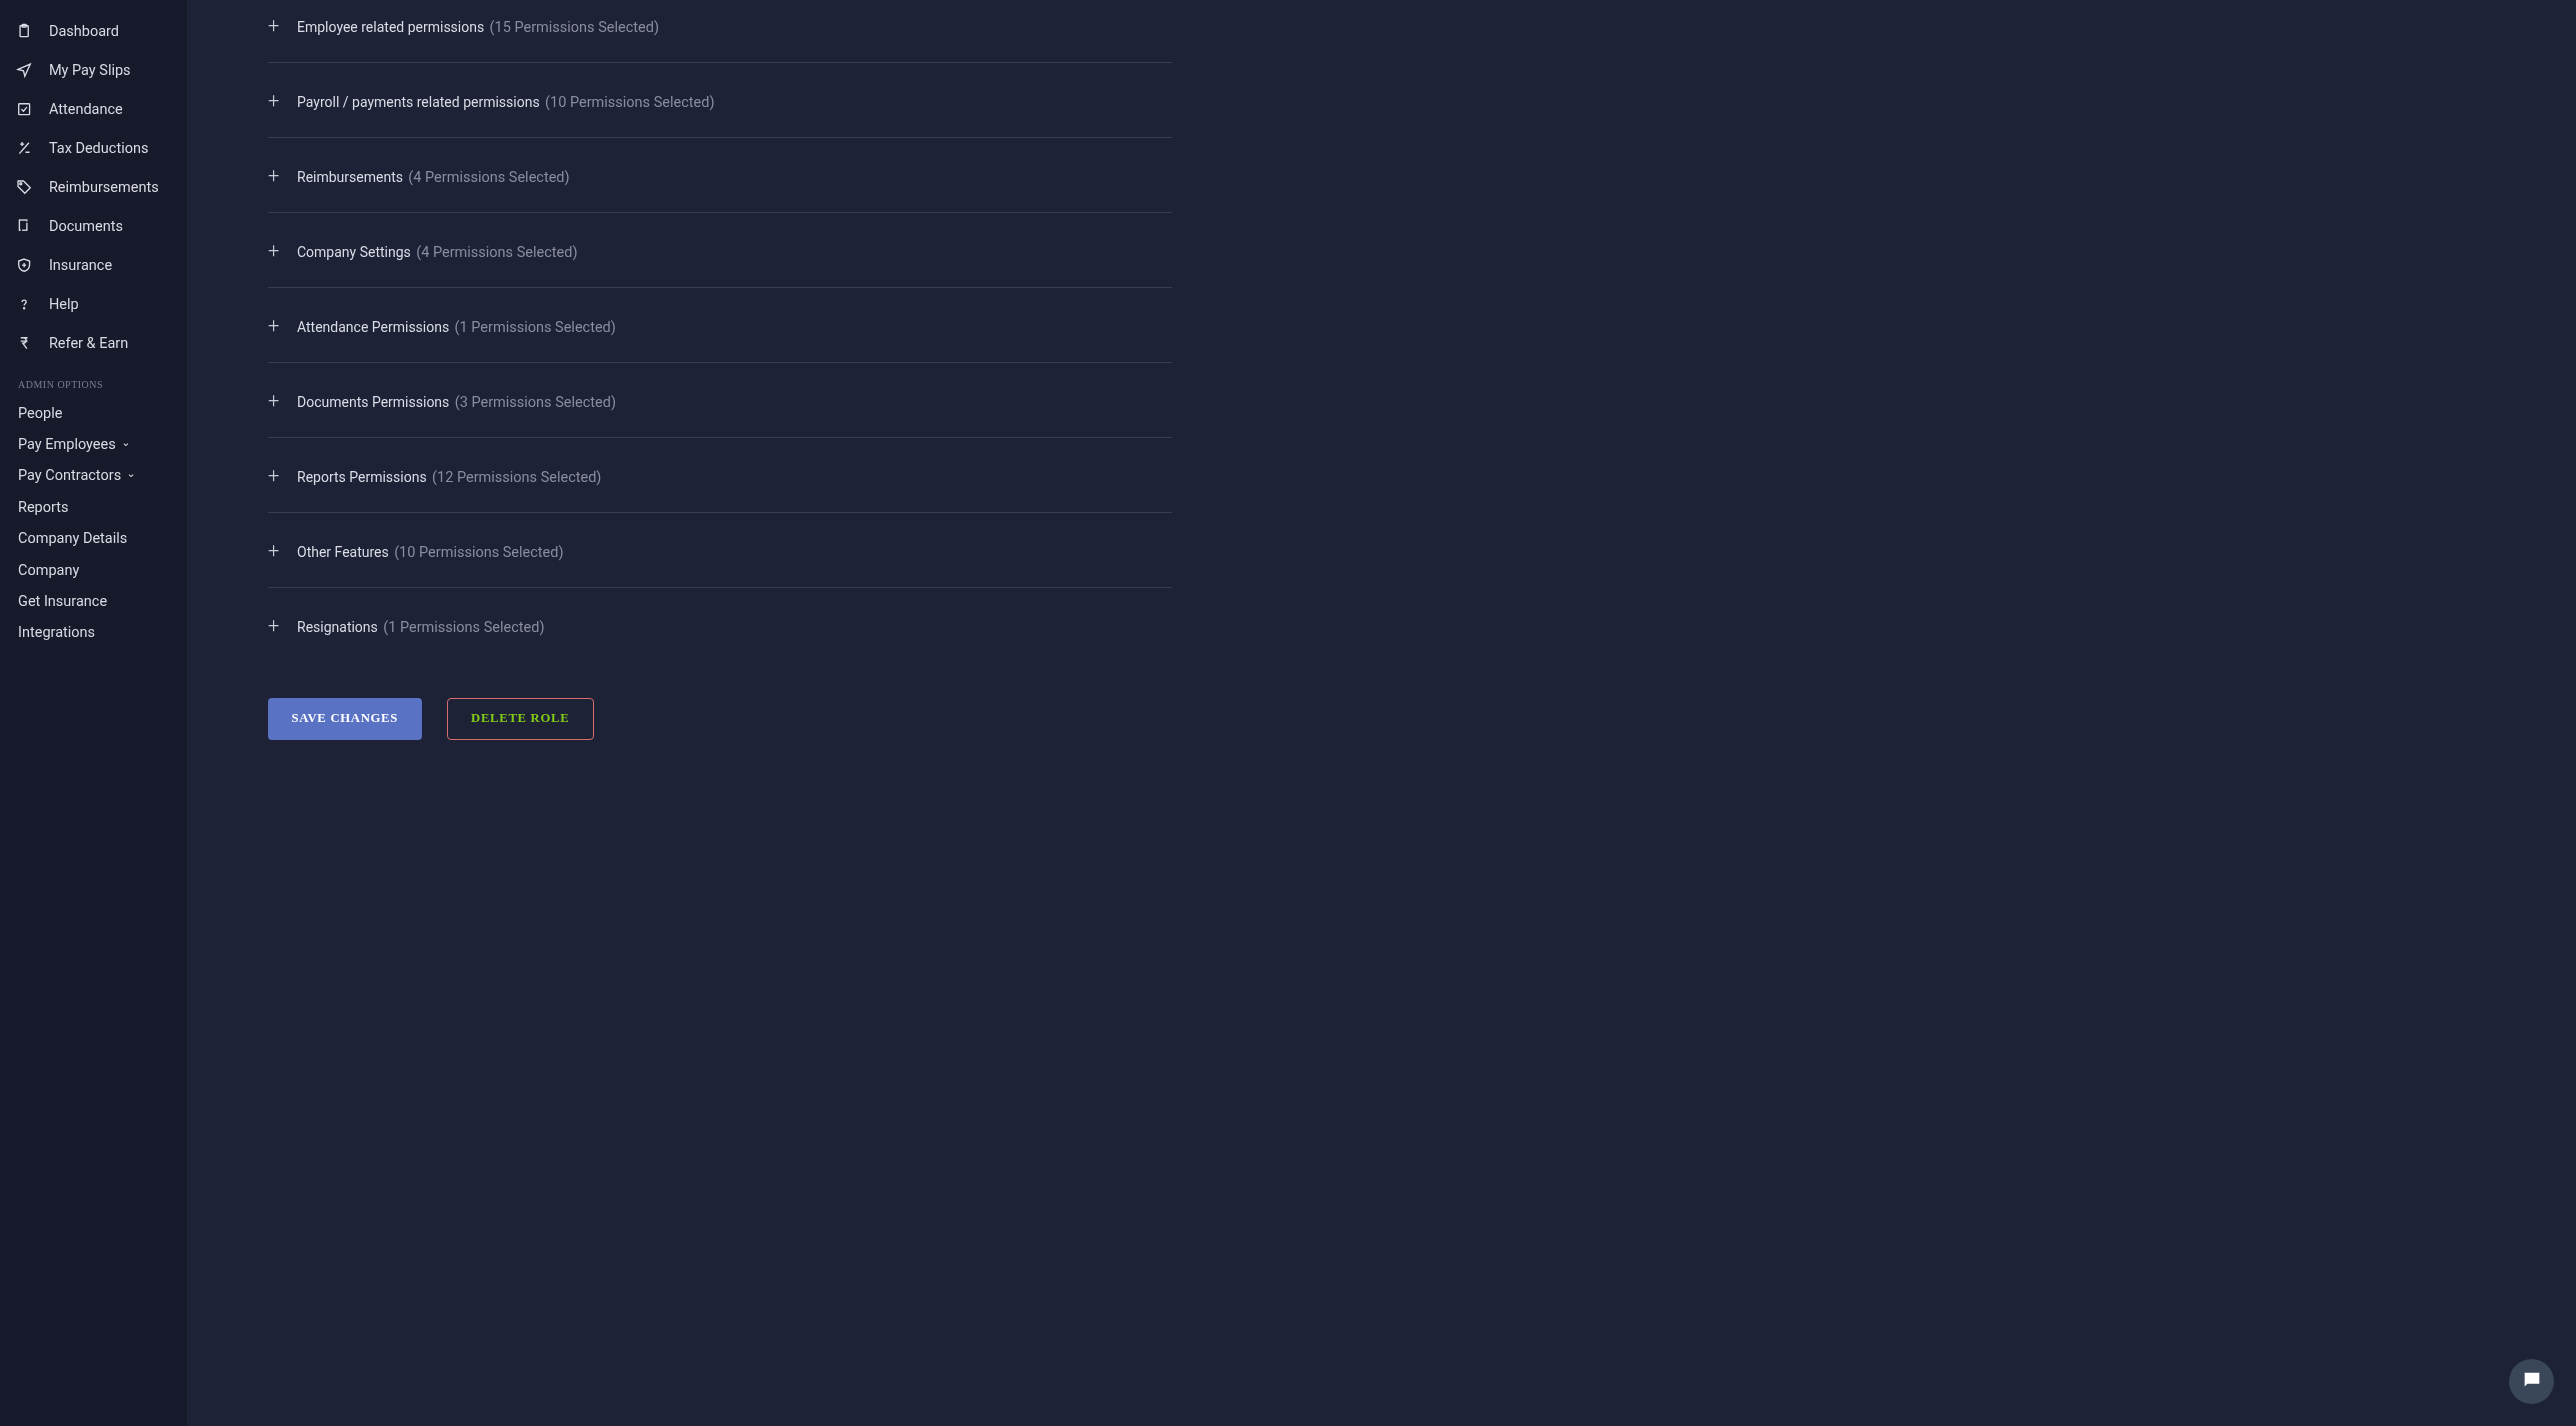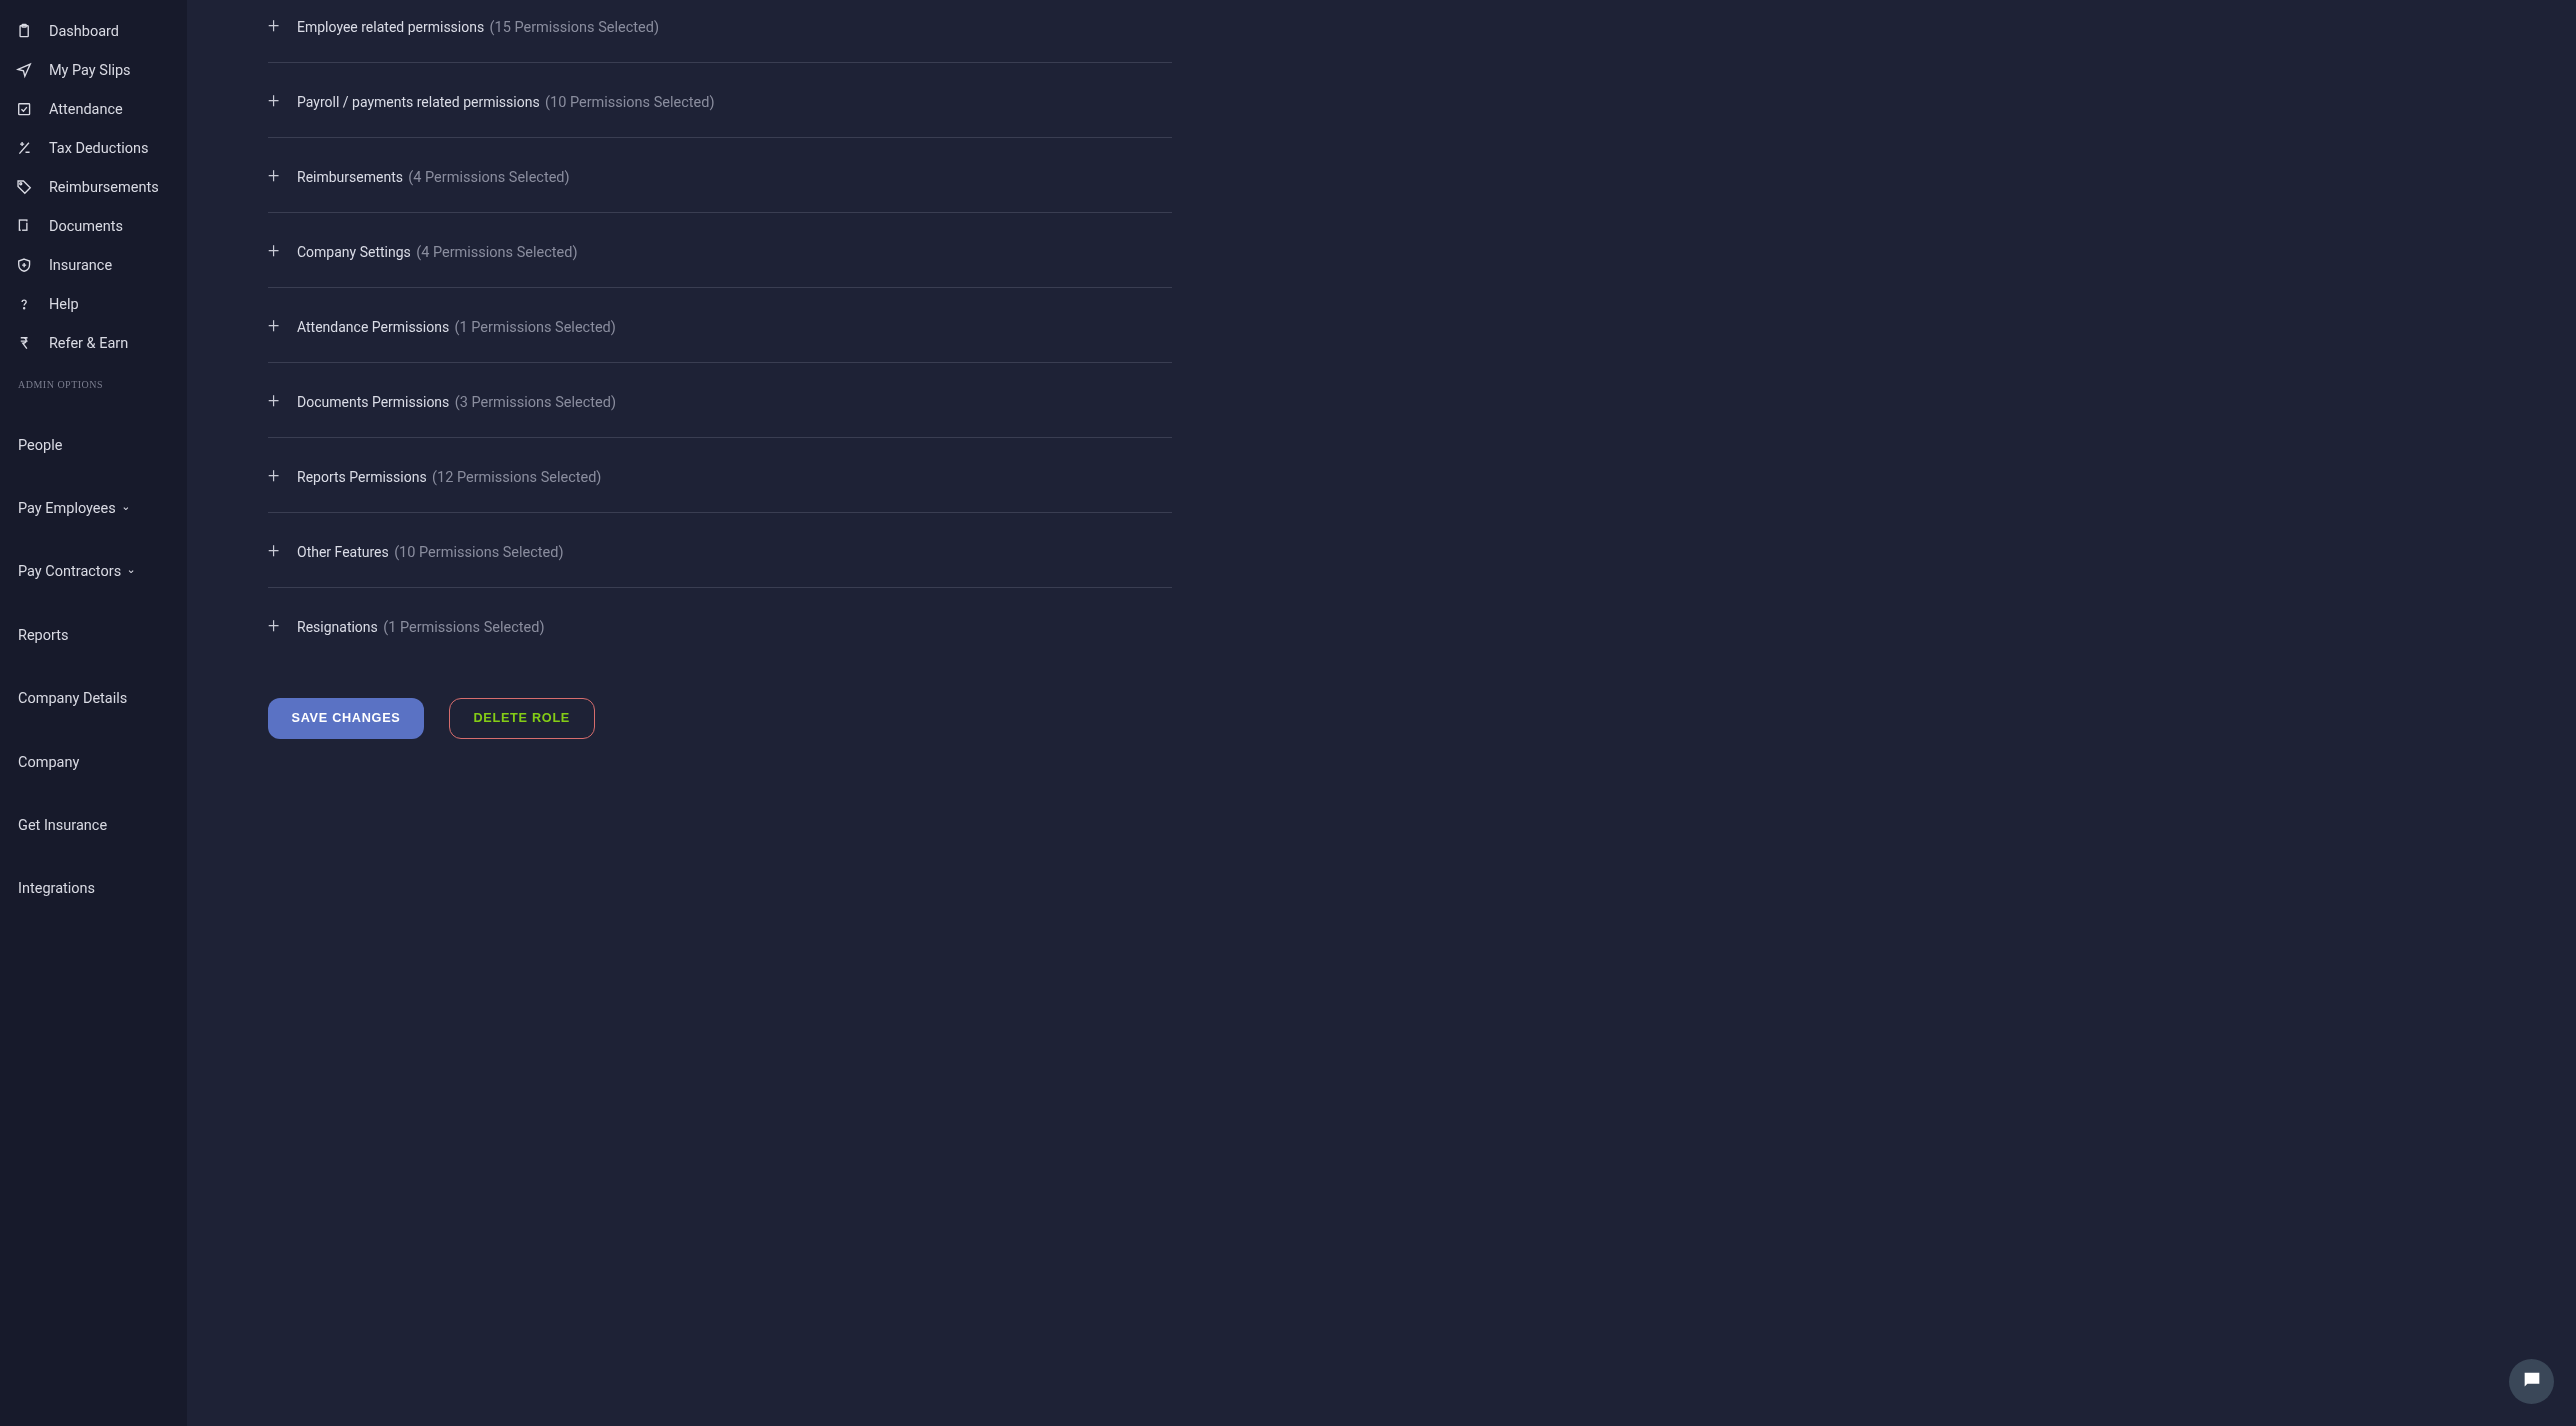--- a/index.html
+++ b/index.html
@@ -46,21 +46,20 @@
     color: #7a7d8e;
     font-family: Liberation Serif, serif;
   }
   .admin-link {
     padding: 7.2px 18px;
     font-size: 14.5px;
     color: #d9dae3;
     cursor: pointer;
     display: flex;
     align-items: flex-start;
-    margin-top: 32px;
   }
   .admin-link .chev {
     margin-left: 5.4px;
     font-size: 11px;
   }
 
   
   .main {
     flex: 1;
     padding: 0 0 36px 0;
@@ -97,24 +96,25 @@
   .actions {
     margin-left: 81px;
     margin-top: 36px;
     display: flex;
     gap: 25px;
   }
   .btn {
     padding: 12.7px 23.5px;
     font-size: 12.7px;
     letter-spacing: 0.7px;
-    border-radius: 12px;
+    border-radius: 4px;
     cursor: pointer;
     border: none;
     font-weight: 600;
+    font-family: Liberation Serif, serif;
   }
   .btn-primary {
     background: #5a72c4;
     color: #fff;
   }
   .btn-danger {
     background: transparent;
     border: 0.9px solid #d76d6d;
     color: #84cc16;
   }

